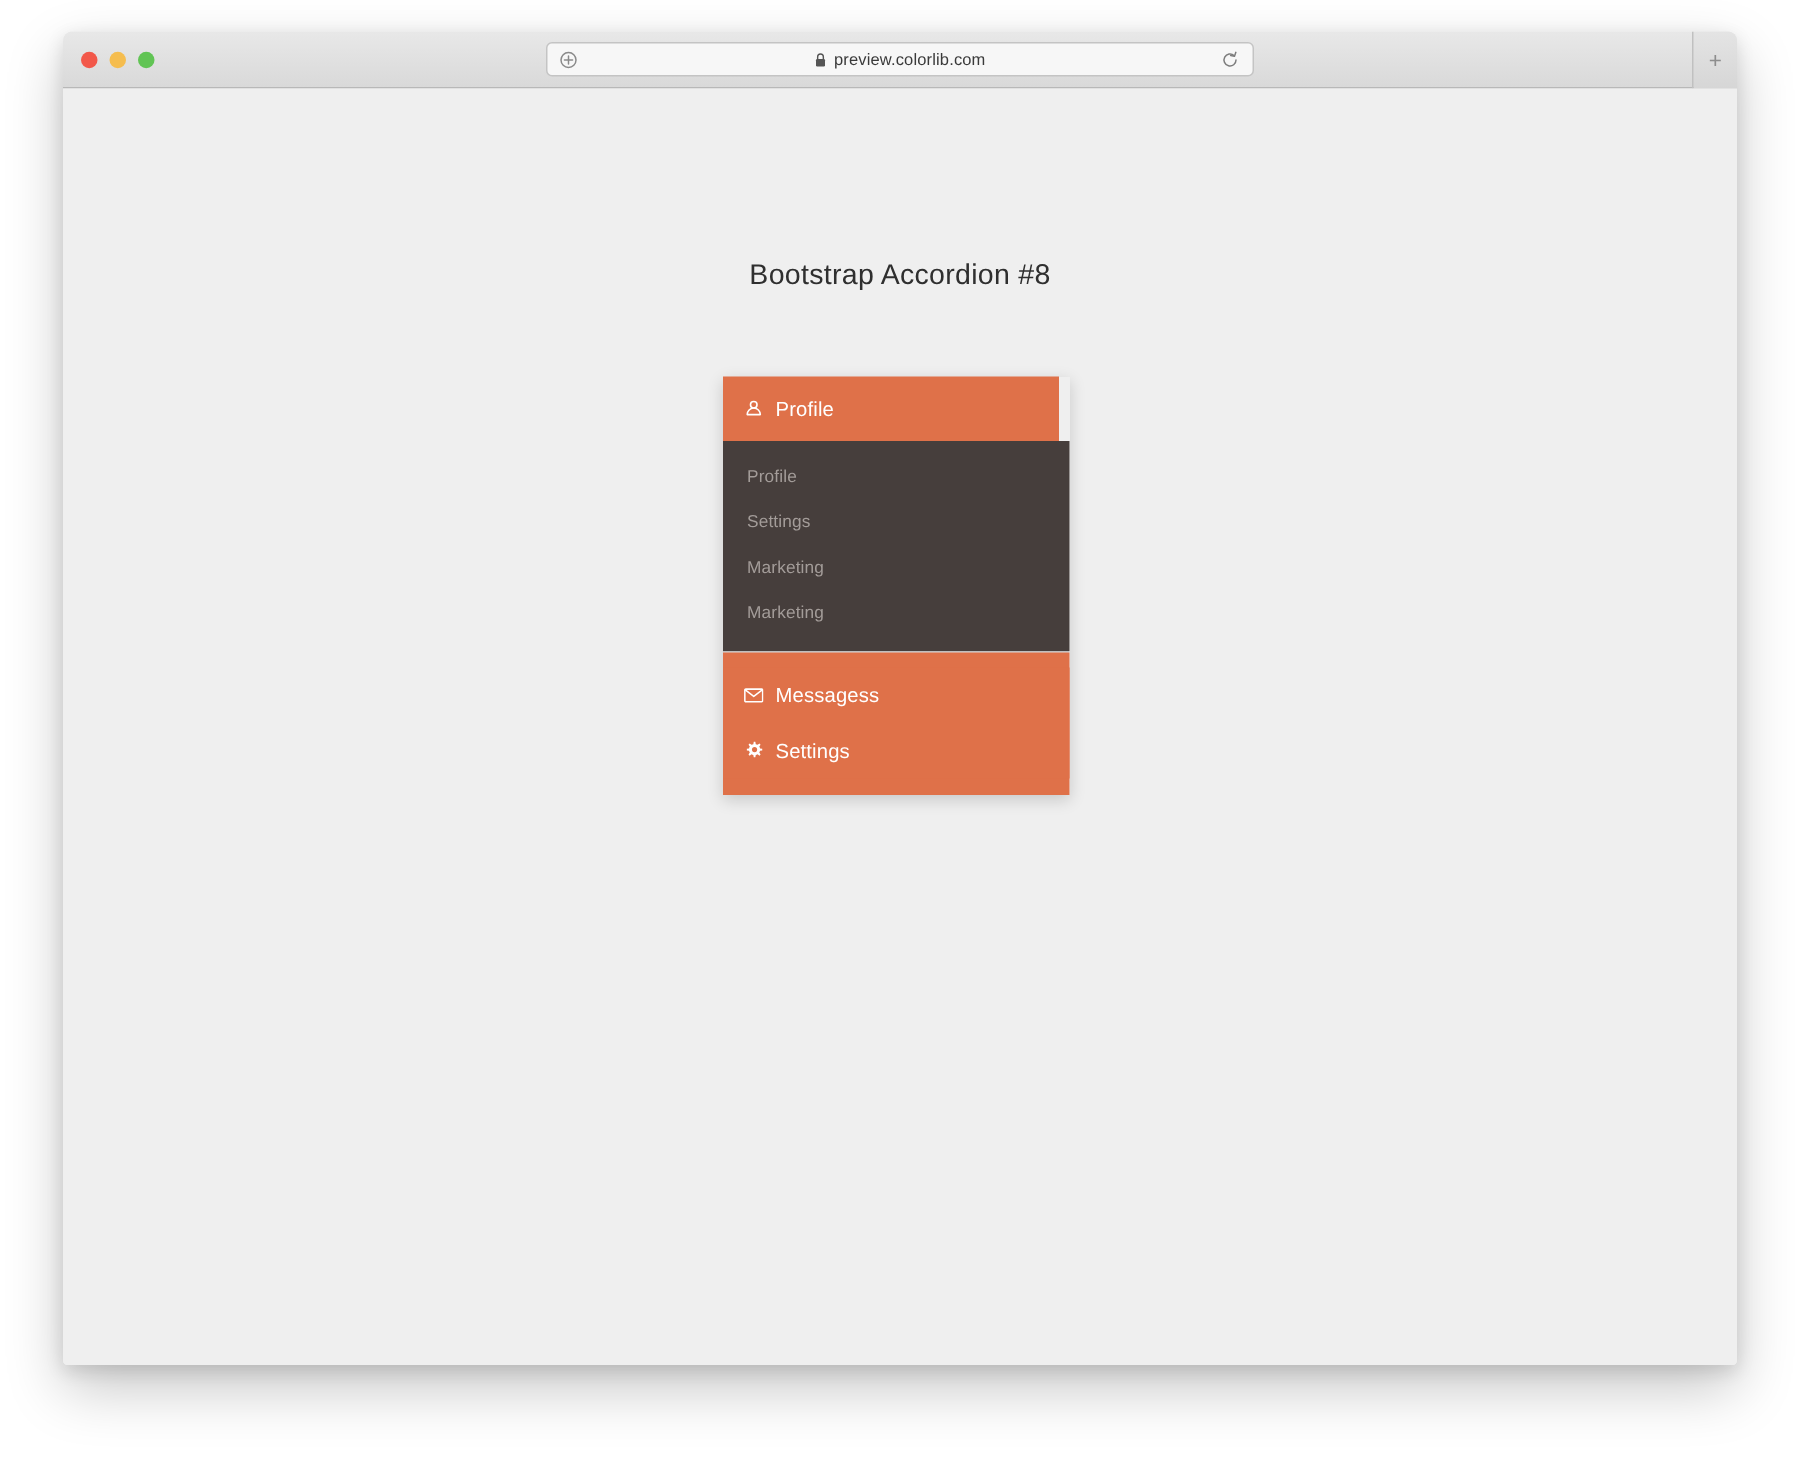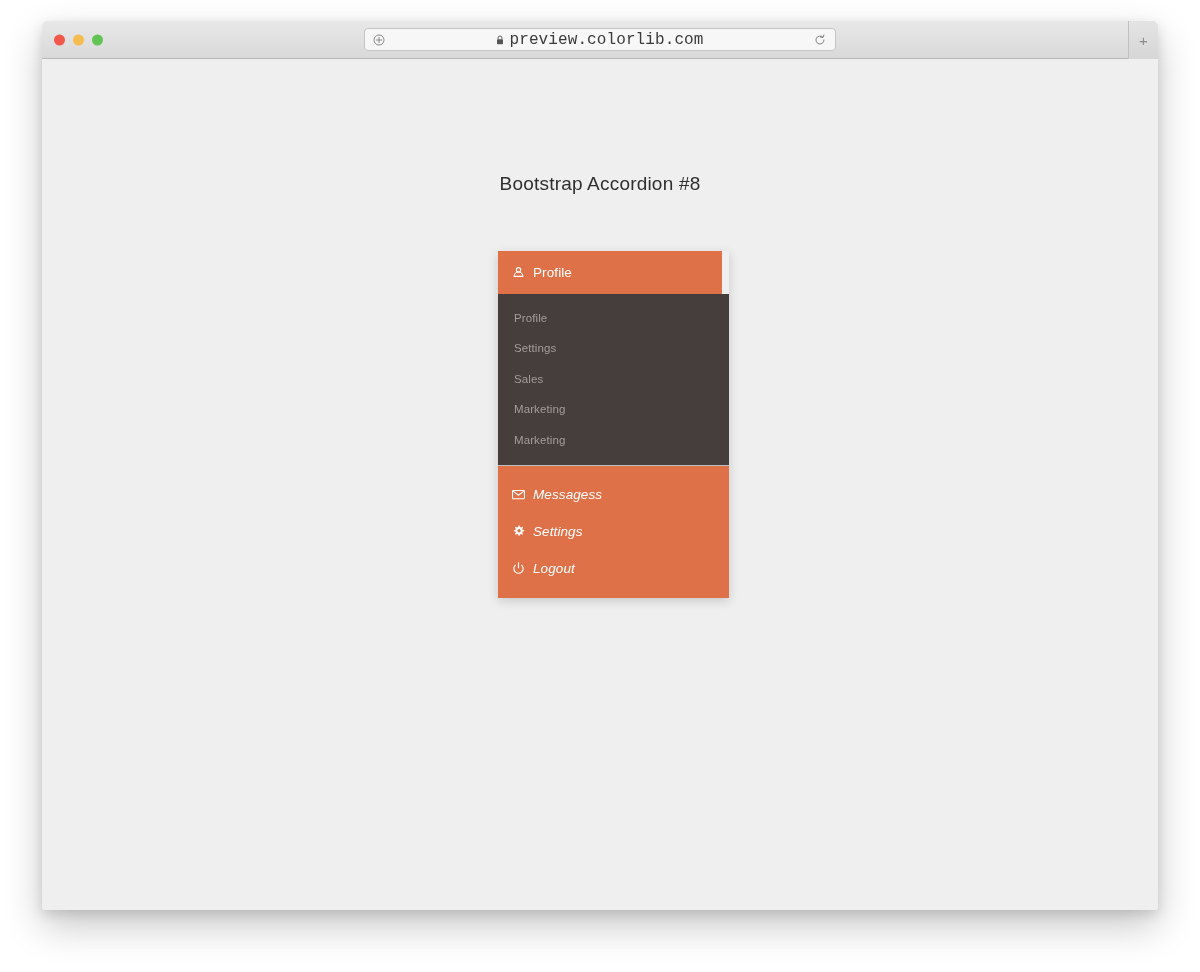--- a/index.html
+++ b/index.html
@@ -82,25 +82,24 @@
     color: #7d7d7d;
     display: flex; align-items: center; justify-content: center;
   }
   .url-center {
     display: flex;
     align-items: center;
     gap: 5px;
   }
   .lock-icon { width: 8px; height: 10px; display:block; color: #555; }
   .url-text {
-    font-size: 16px;
+    font-size: 11px;
     color: #3a3a3a;
     letter-spacing: 0.1px;
     white-space: nowrap;
-    font-family: Liberation Mono, monospace;
   }
 
   .new-tab-btn {
     position: absolute;
     right: 0px;
     top: 0px;
     width: 30px;
     height: 38px;
     background: linear-gradient(to bottom, #e4e4e4 0%, #d6d6d6 100%);
     border-left: 1px solid #c0c0c0;
@@ -128,21 +127,21 @@
     text-align: center;
     font-size: 19px;
     font-weight: 400;
     color: #2f2f2f;
     letter-spacing: 0.2px;
   }
 
   
   .accordion {
     position: absolute;
-    left: 456px;
+    left: 440px;
     top: 192px;
     width: 231px;
     box-shadow: 0 3px 10px rgba(0,0,0,0.16);
   }
 
   .acc-header {
     position: relative;
     background: #df7149;
     display: flex;
     align-items: center;
@@ -170,21 +169,20 @@
   }
 
   .lower-stack {
     background: #df7149;
     padding-top: 10px;
     padding-bottom: 11px;
   }
   .lower-stack .acc-header {
     border-top: none;
     height: 37px;
-    font-style: italic;
   }
 
   .acc-panel {
     background: #463e3c;
     padding: 9px 0 9px 0;
   }
   .acc-link {
     display: block;
     color: #a39c99;
     font-size: 11.5px;
@@ -258,21 +256,20 @@
             <circle cx="7" cy="4.1" r="2.35" fill="none" stroke="#ffffff" stroke-width="1.15"></circle>
             <path d="M2.3 11.2 a4.7 4.7 0 0 1 9.4 0 Z" fill="none" stroke="#ffffff" stroke-width="1.15" stroke-linejoin="round"></path>
           </svg>
         </span>
         <span class="label">Profile</span>
       </div>
 
       <div class="acc-panel">
         <a class="acc-link">Profile</a>
         <a class="acc-link">Settings</a>
-        <a class="acc-link">Sales</a>
         <a class="acc-link">Marketing</a>
         <a class="acc-link">Marketing</a>
       </div>
 
       <div class="divider-line"></div>
 
       <div class="lower-stack">
 
         <div class="acc-header">
           <span class="icon">
@@ -294,26 +291,17 @@
                        a4.7 4.7 0 0 1 -1.28 -0.53 L4.05 10.5 L3.25 9.7 L4.17 8.33
                        a4.7 4.7 0 0 1 -0.53 -1.28 L2.05 6.75 L2.05 5.6 L3.64 5.3
                        a4.7 4.7 0 0 1 0.53 -1.28 L3.25 2.65 L4.05 1.85 L5.42 2.78
                        a4.7 4.7 0 0 1 1.28 -0.53 Z"></path>
               <circle cx="7.58" cy="6.17" r="1.85" fill="#df7149"></circle>
             </svg>
           </span>
           <span class="label">Settings</span>
         </div>
 
-        <div class="acc-header">
-          <span class="icon">
-            <svg viewBox="0 0 14 14" width="13" height="13">
-              <path d="M3.6 3.5 a5 5 0 1 0 6.8 0" fill="none" stroke="#ffffff" stroke-width="1.2" stroke-linecap="round"></path>
-              <path d="M7 0.9 V6.2" fill="none" stroke="#ffffff" stroke-width="1.2" stroke-linecap="round"></path>
-            </svg>
-          </span>
-          <span class="label">Logout</span>
-        </div>
 
       </div>
     </div>
   </div>
 </div>
 
 </body></html>

